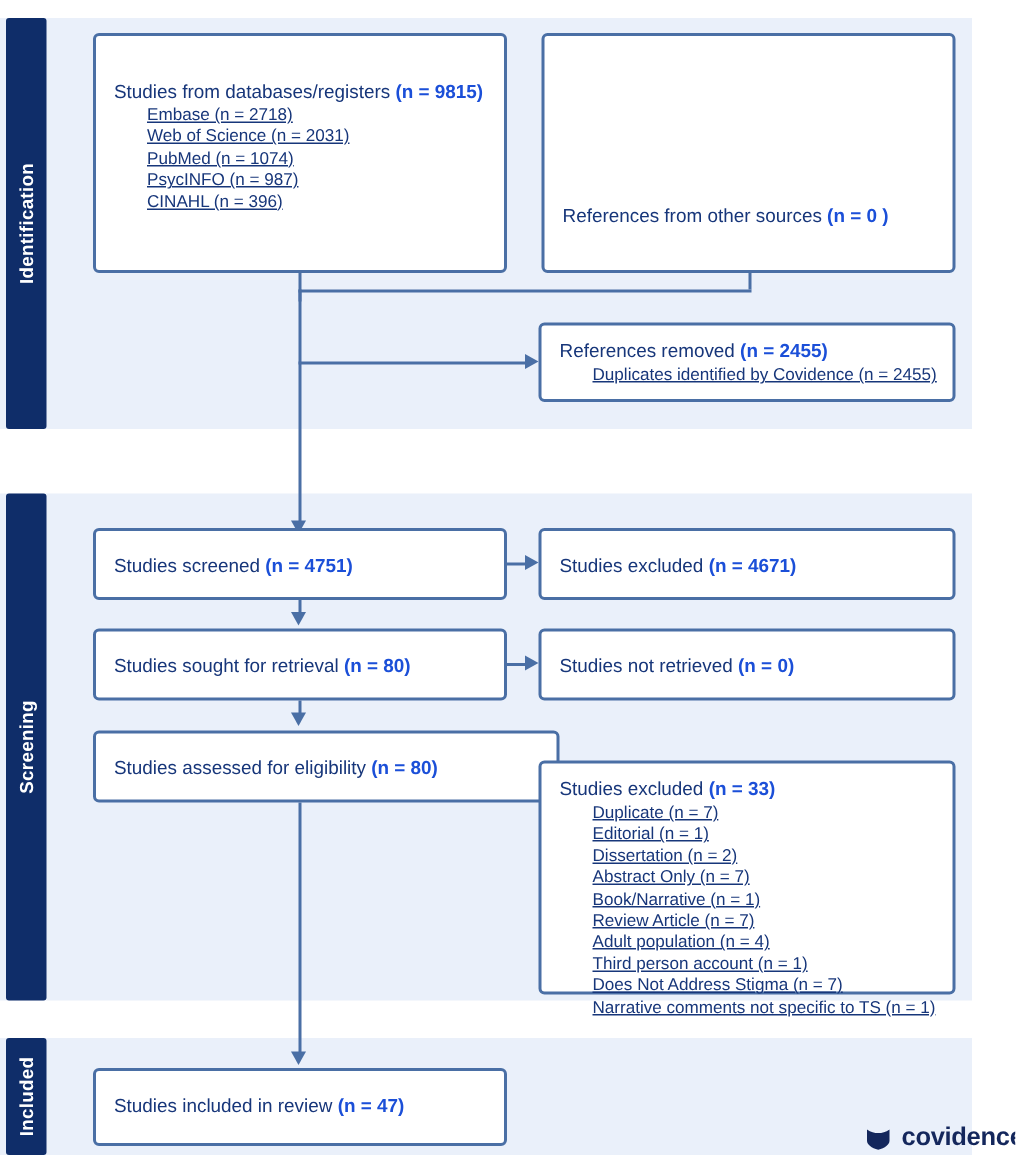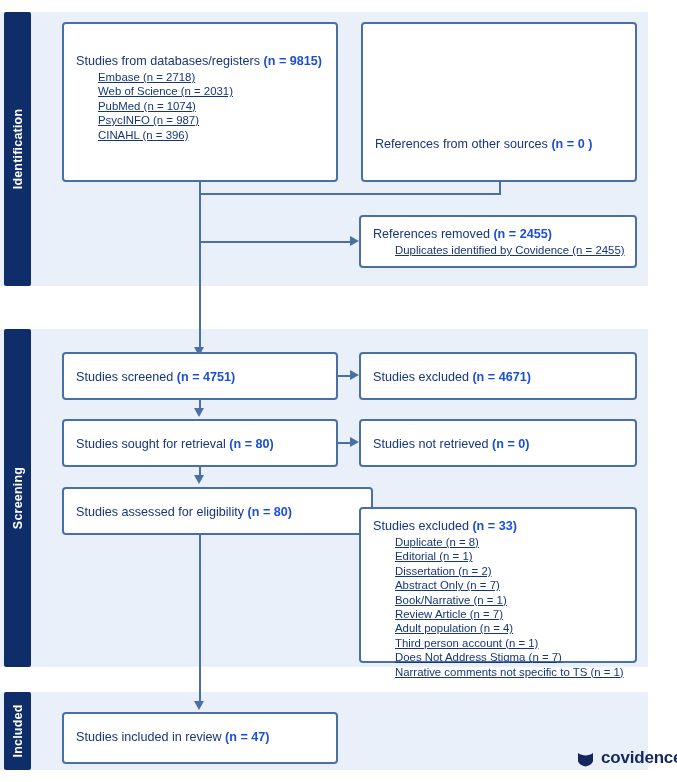--- a/index.html
+++ b/index.html
@@ -246,21 +246,21 @@
       </div>
     </div>
   </div>
 
   <div class="box" style="left:359px; top:487px; width:278px; height:156px;margin-top:20px;">
     <div class="box-inner" style="top:9px;">
       <div class="box-title">
         <span>Studies excluded </span><b>(n = 33)</b>
       </div>
       <ul class="sub-list">
-        <li>Duplicate (n = 8)</li>
+        <li>Duplicate (n = 7)</li>
         <li>Editorial (n = 1)</li>
         <li>Dissertation (n = 2)</li>
         <li>Abstract Only (n = 7)</li>
         <li>Book/Narrative (n = 1)</li>
         <li>Review Article (n = 7)</li>
         <li>Adult population (n = 4)</li>
         <li>Third person account (n = 1)</li>
         <li>Does Not Address Stigma (n = 7)</li>
         <li>Narrative comments not specific to TS (n = 1)</li>
       </ul>

